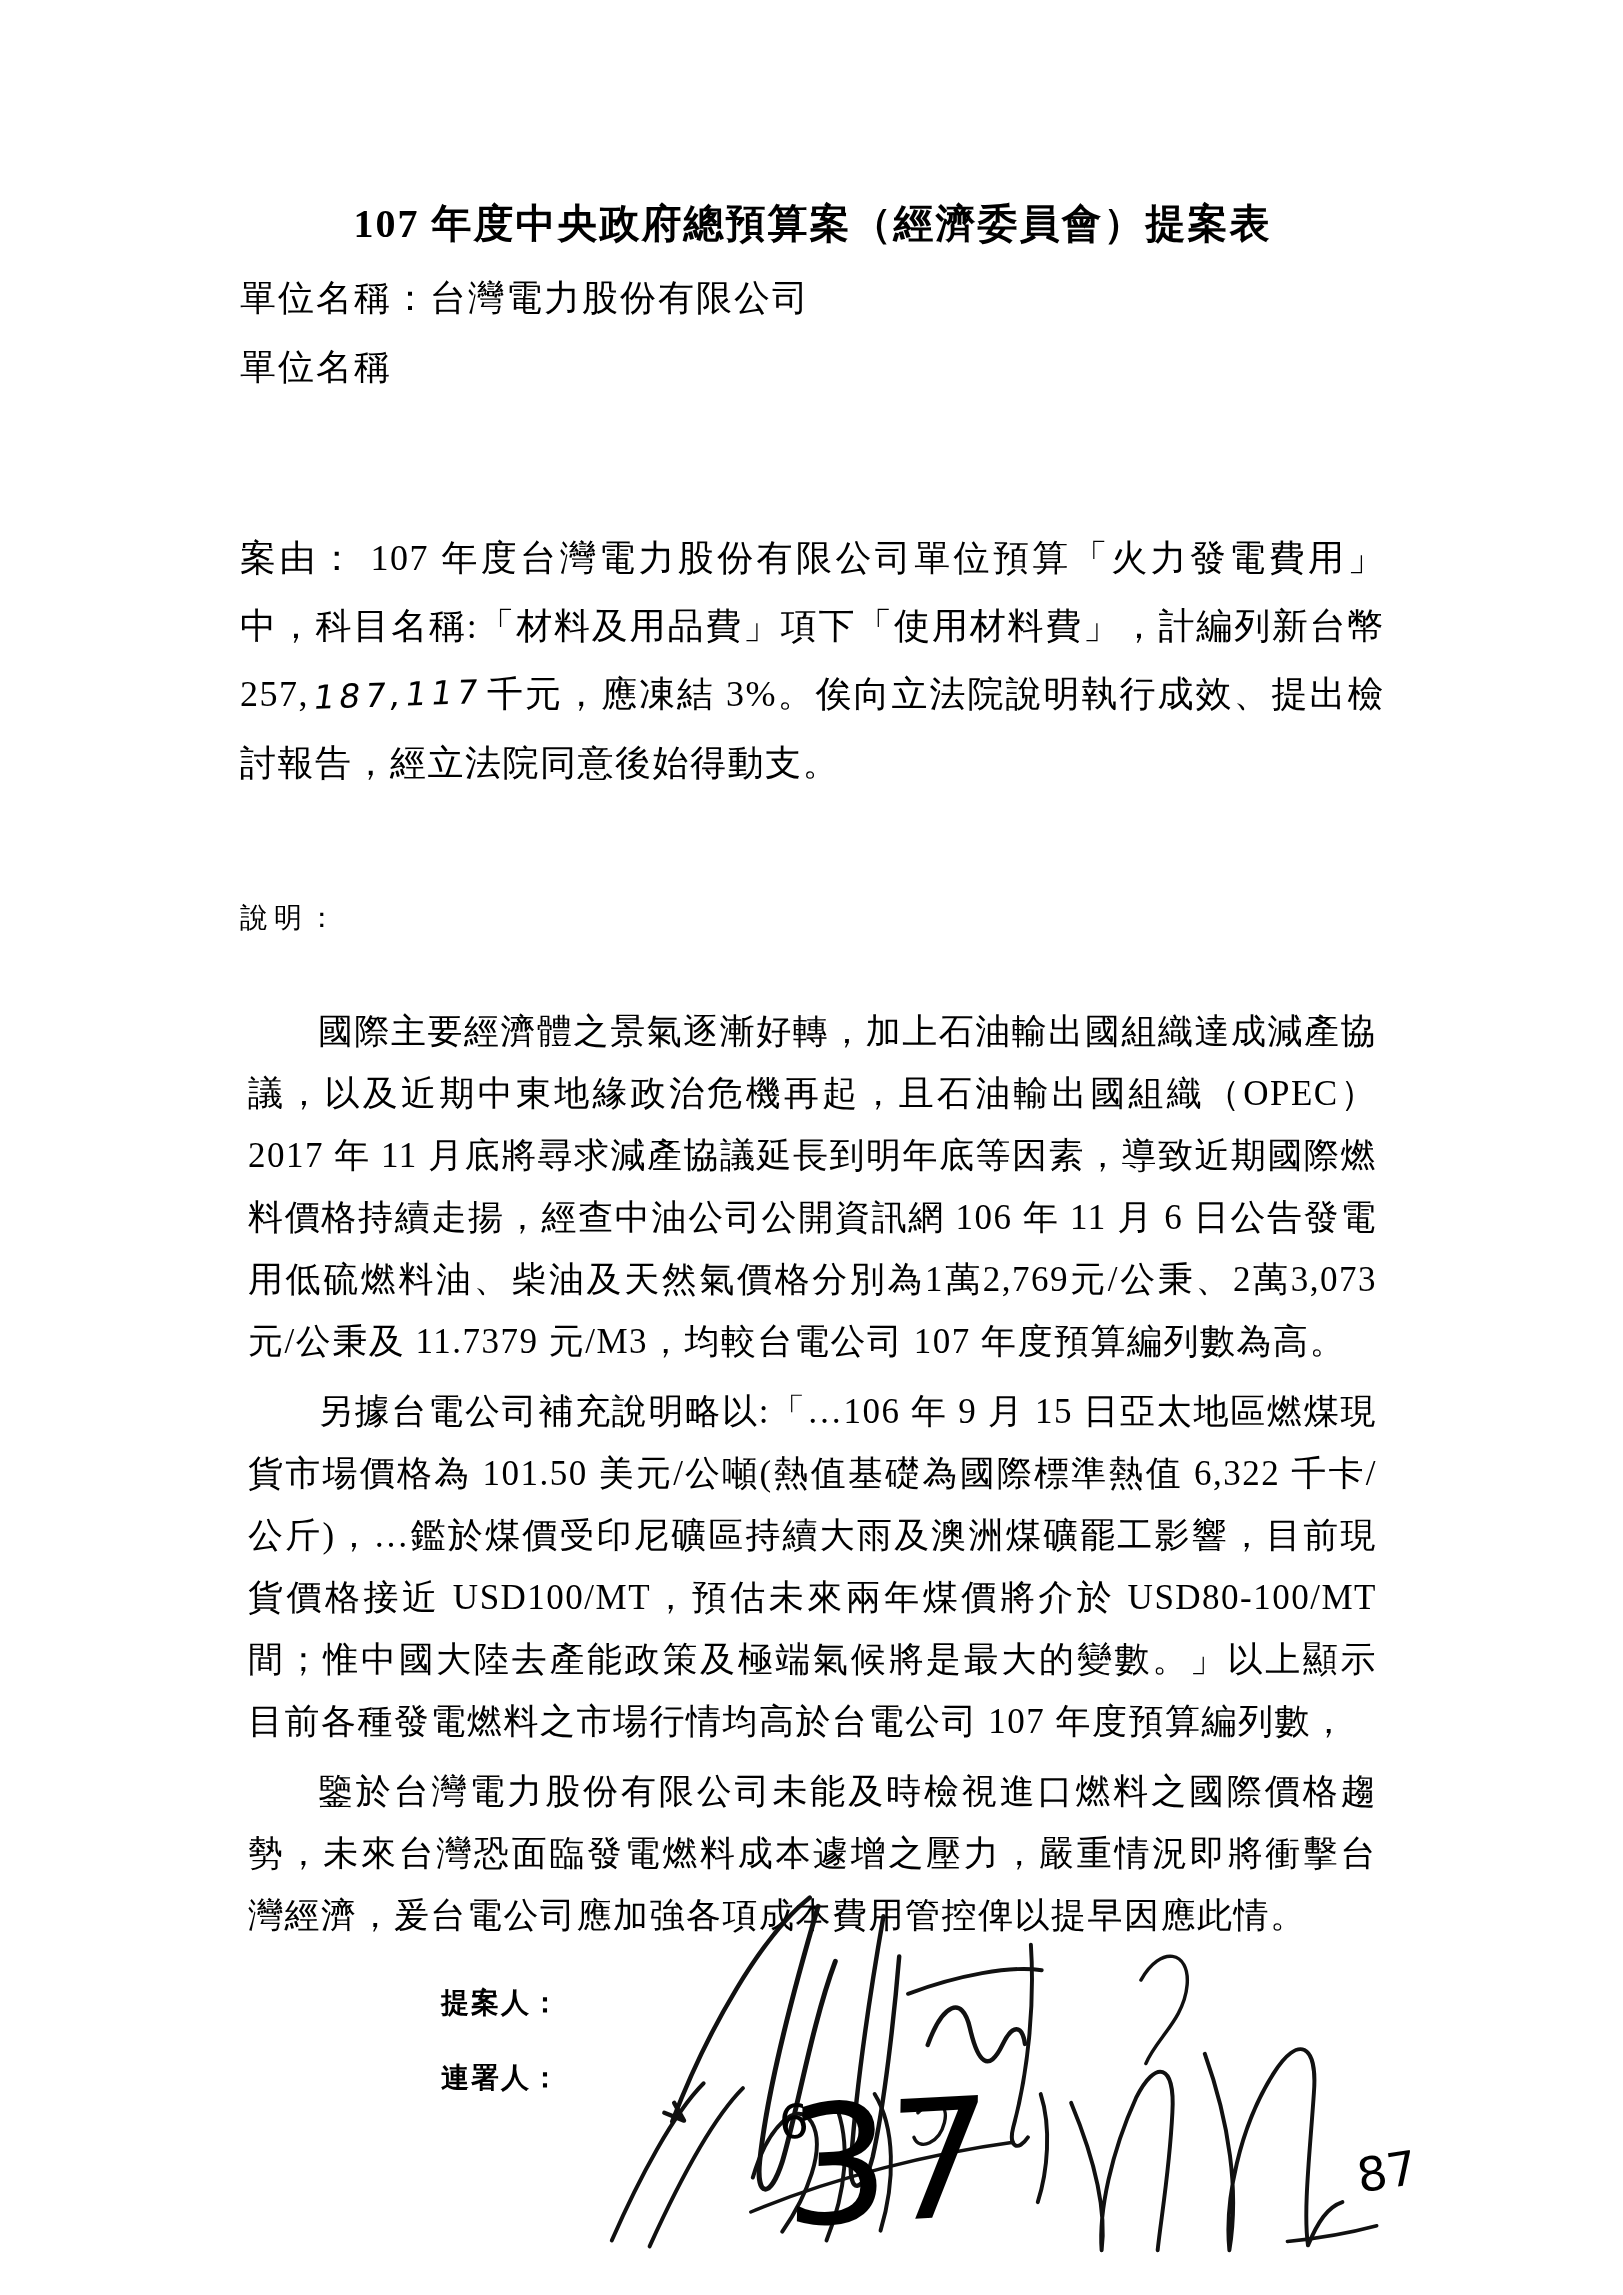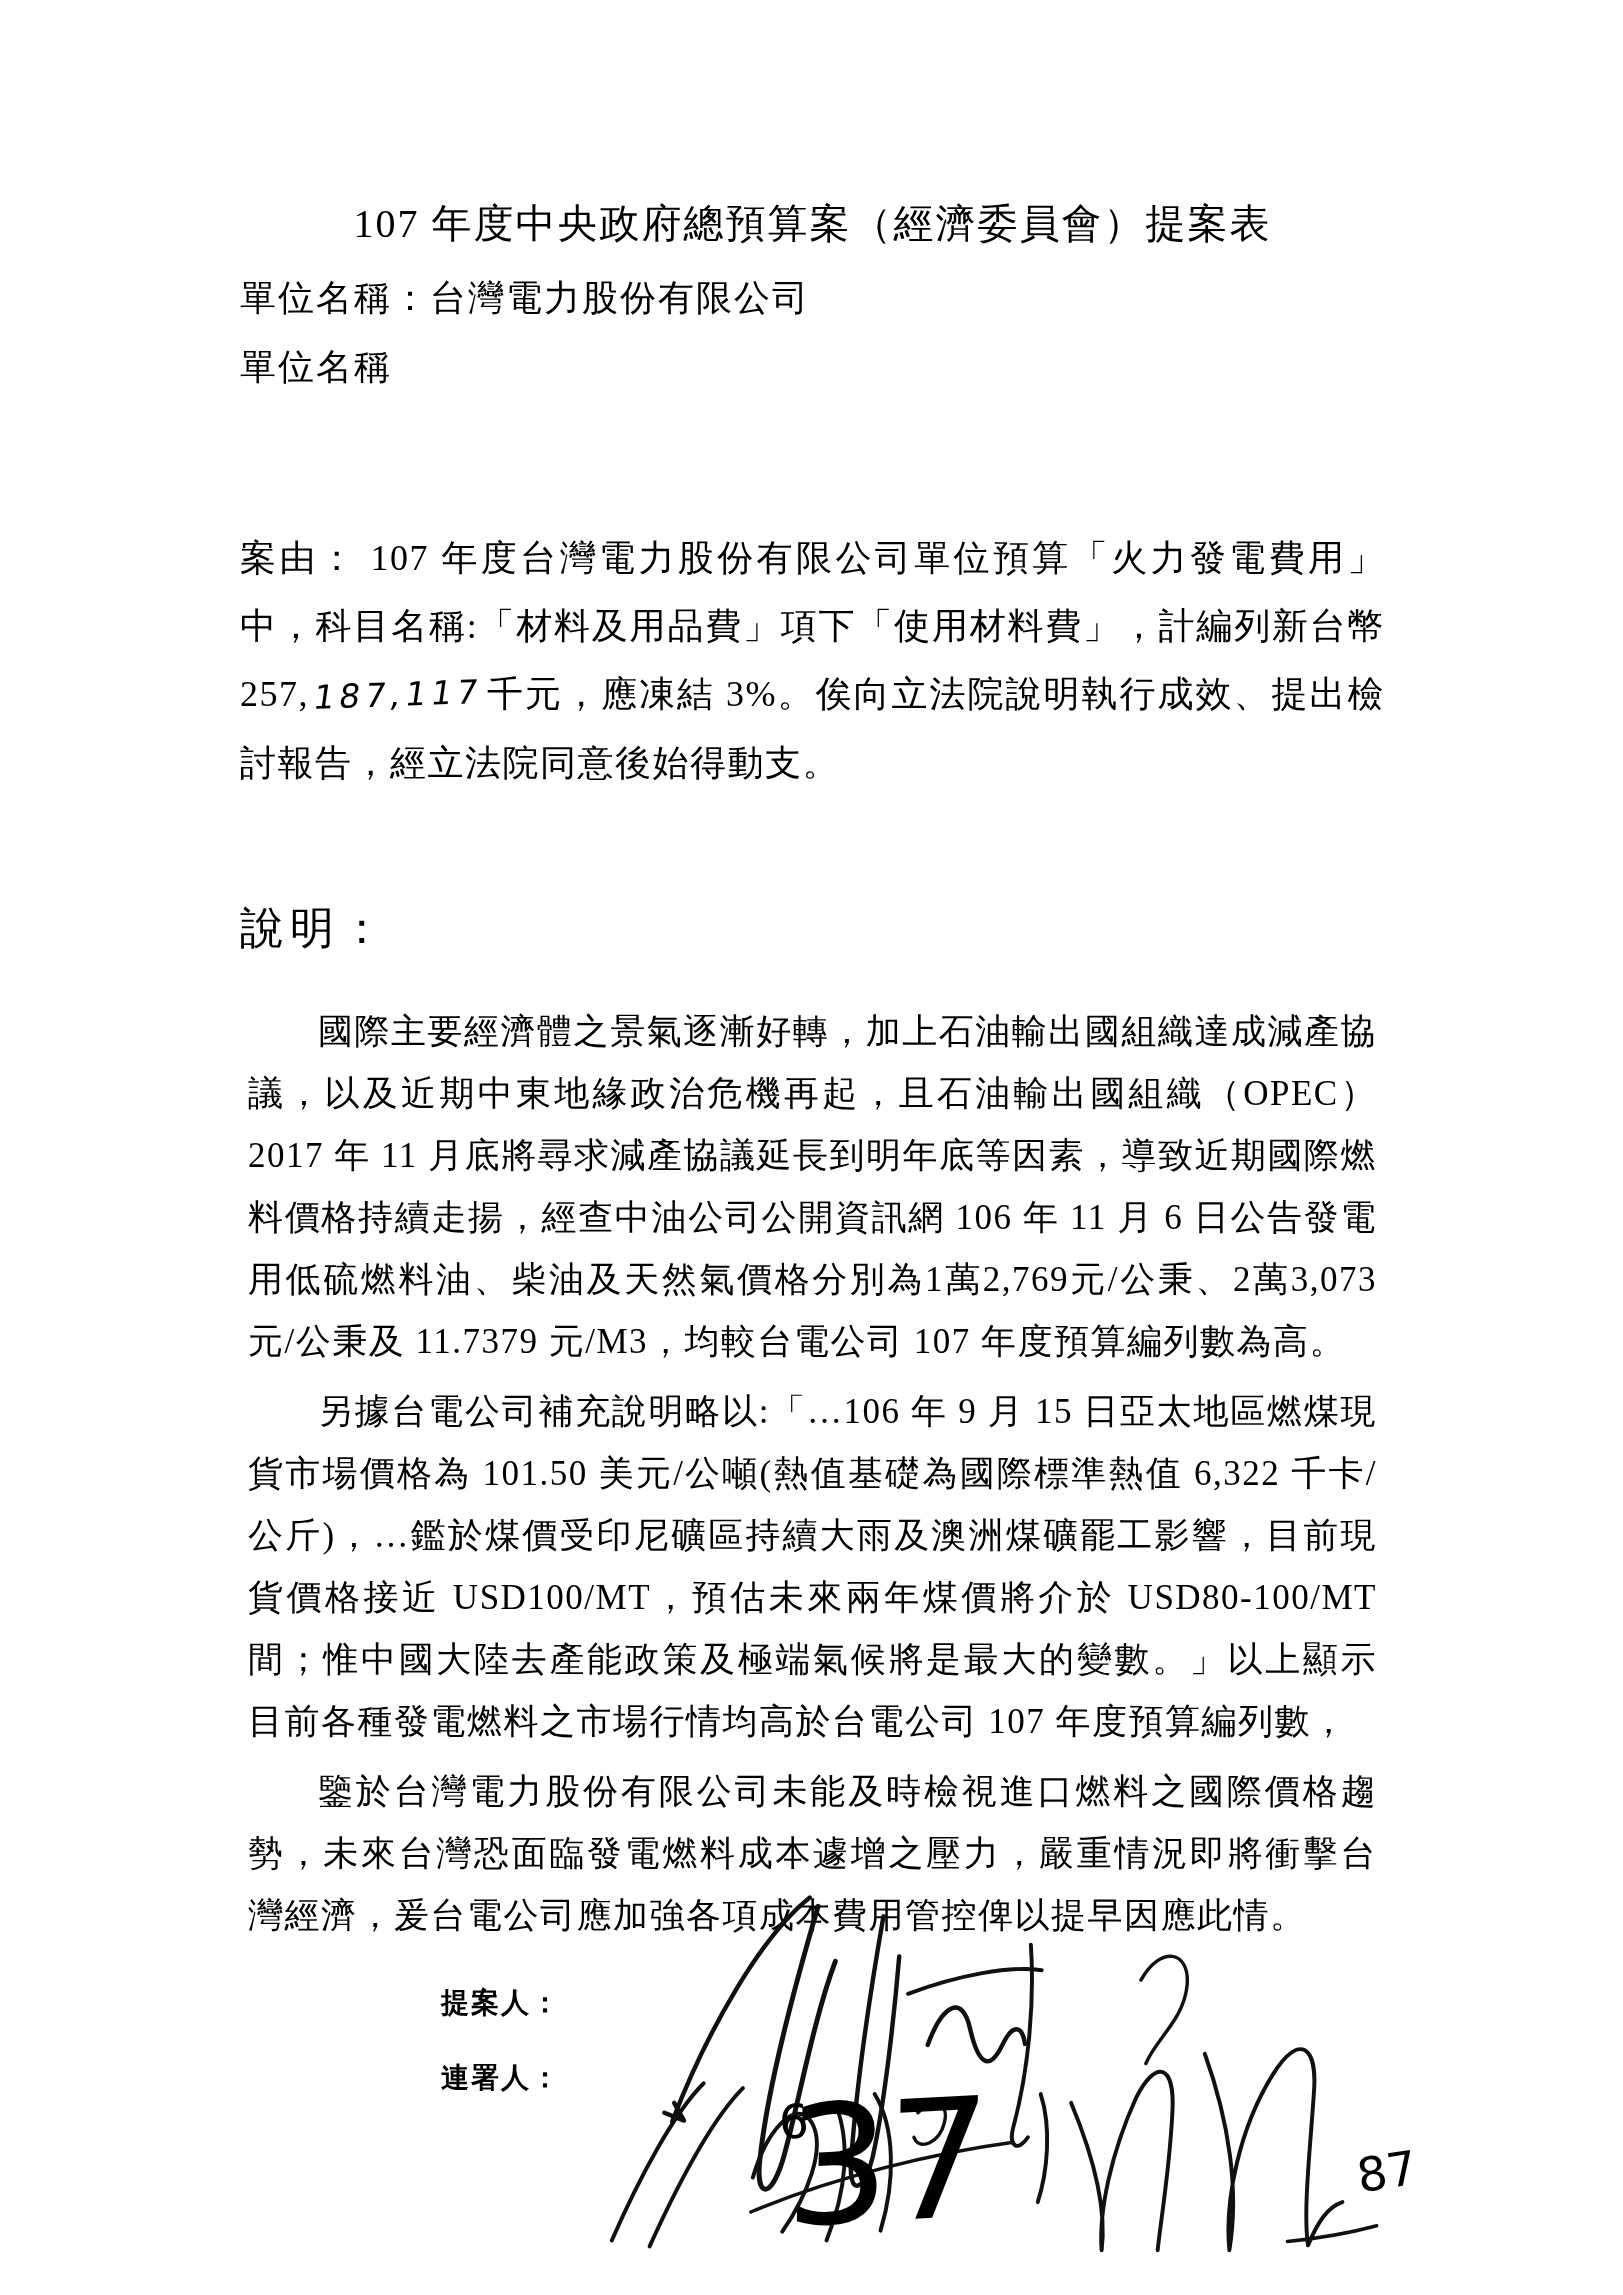--- a/index.html
+++ b/index.html
@@ -2,40 +2,40 @@
 <html style="font-size:7.9px"><head>
 <meta charset="utf-8">
 <style>
   html, body { margin:0; padding:0; background:#ffffff; }
   .page {
     position:relative; width:1623px; height:2295px; background:#ffffff;
     font-family:"Liberation Serif","DejaVu Serif",serif; color:#000; overflow:hidden;
   }
   .doc-title {
     position:absolute; top:196px; left:241px; width:1143px;
-    font-size:40px; font-weight:normal; letter-spacing:2px;
+    font-size:40px; font-weight:bold; letter-spacing:2px;
     text-align:center; white-space:nowrap;
   }
   .hdr-block {
     position:absolute; left:240px; top:264px;
     font-size:36px; line-height:69px; letter-spacing:2px;
   }
   .case-block {
     position:absolute; left:240px; top:524px; width:1145px;
     font-size:36px; line-height:68px; letter-spacing:1.5px;
     text-align:justify;
   }
   .hand {
     font-family:"DejaVu Sans",sans-serif; display:inline-block;
     transform:skewX(-10deg) rotate(-2deg);
     font-size:0.92em; letter-spacing:4.4px; margin:0 4.9px; font-weight:400;
   }
   .expl-head {
     position:absolute; left:240px; top:899px;
-    font-size:44px; letter-spacing:5.9px;
+    font-size:28px; letter-spacing:5.9px;
   }
   .body-block {
     position:absolute; left:240px; top:993px; width:1145px;
     font-size:35px; line-height:62px; letter-spacing:1.5px; text-align:justify;
   }
   .body-block p { margin:8px; text-indent:2em; }
   .sig-label { position:absolute; left:441px; font-size:28px; letter-spacing:2px; white-space:nowrap;font-weight:bold; }
   .sig-label.proposer { top:1984px; }
   .sig-label.cosigner { top:2059px; }
   .sig-layer { position:absolute; left:0; top:0; width:1623px; height:2295px; pointer-events:none; }

